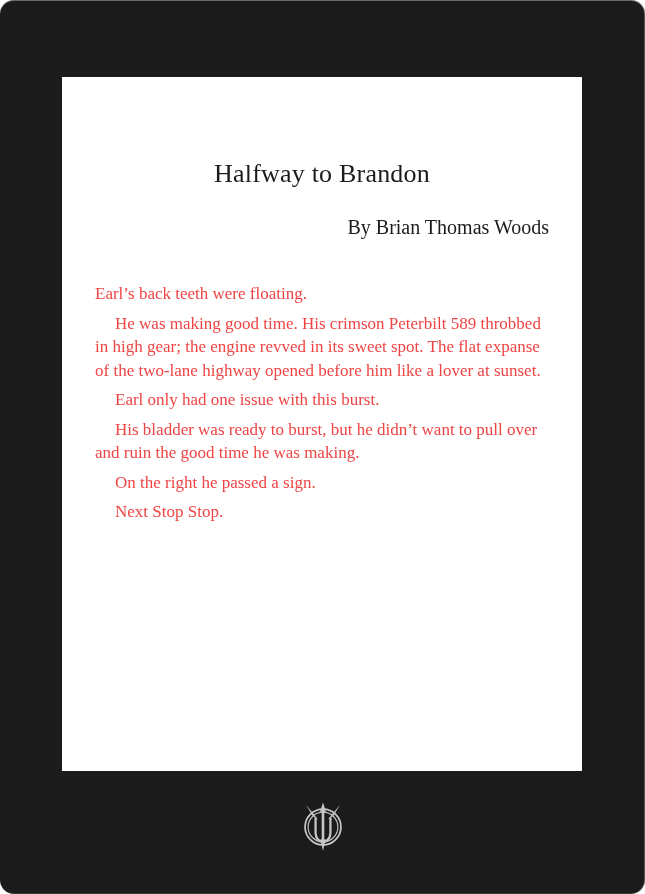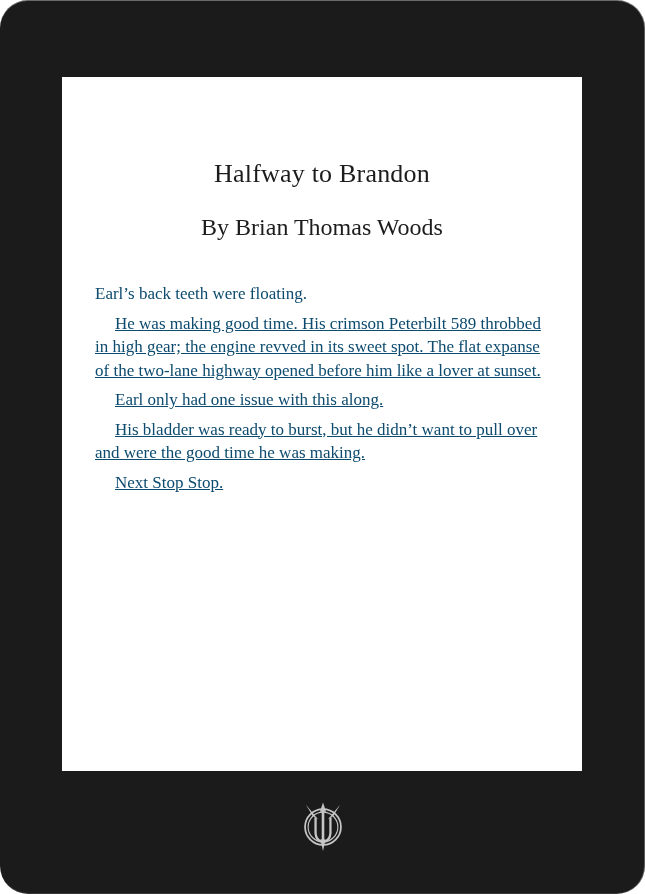--- a/index.html
+++ b/index.html
@@ -8,21 +8,21 @@
     background: #ffffff;
     width: 645px;
     height: 894px;
     font-family: "Liberation Serif", serif;
   }
   .device {
     position: relative;
     width: 645px;
     height: 894px;
     background: #1b1b1b;
-    border-radius: 28px;
+    border-radius: 14px;
     overflow: hidden;
     box-shadow: inset 0 1px 0 rgba(255,255,255,0.35),
                 inset -1px 0 0 rgba(255,255,255,0.28),
                 inset 0 -1px 0 rgba(255,255,255,0.12);
   }
   .screen {
     position: absolute;
     left: 62px;
     top: 77px;
     width: 520px;
@@ -35,38 +35,37 @@
     margin: 0;
     font-size: 26px;
     line-height: 34px;
     font-weight: 500;
     text-align: center;
     color: #1c1c1c;
     letter-spacing: 0.2px;
   }
   .byline {
     margin: 21px 0 0 0;
-    font-size: 24px;
+    font-size: 20px;
     line-height: 31px;
     font-weight: 500;
-    text-align: center;
+    text-align: right;
     color: #1c1c1c;
   }
   .story-body {
     margin-top: 39px;
     font-size: 17px;
     line-height: 23.5px;
-    color: #0c4a6e;
+    color: #ef4444;
   }
   .story-body p.para {
     margin: 0 0 6px 0;
   }
   .story-body p.para.indent {
     text-indent: 20px;
-    text-decoration: underline;
   }
   .chin {
     position: absolute;
     left: 0;
     top: 771px;
     width: 645px;
     height: 123px;
     display: flex;
     align-items: center;
     justify-content: center;
@@ -81,22 +80,23 @@
 <body>
 
 <div class="device">
 
   <div class="screen">
     <h1 class="title">Halfway to Brandon</h1>
     <h2 class="byline">By Brian Thomas Woods</h2>
     <div class="story-body">
         <p class="para">Earl’s back teeth were floating.</p>
         <p class="para indent">He was making good time. His crimson Peterbilt 589 throbbed in high gear; the engine revved in its sweet spot. The flat expanse of the two-lane highway opened before him like a lover at sunset.</p>
-        <p class="para indent">Earl only had one issue with this along.</p>
-        <p class="para indent">His bladder was ready to burst, but he didn’t want to pull over and were the good time he was making.</p>
+        <p class="para indent">Earl only had one issue with this burst.</p>
+        <p class="para indent">His bladder was ready to burst, but he didn’t want to pull over and ruin the good time he was making.</p>
+        <p class="para indent">On the right he passed a sign.</p>
         <p class="para indent">Next Stop Stop.</p>
       </div>
   </div>
 
   <div class="chin">
     <svg class="logo" viewBox="0 0 64 64" aria-hidden="true">
       <g stroke="#c6c6c6" fill="#c6c6c6">
         <circle cx="32" cy="32" r="20.5" fill="none" stroke-width="2"></circle>
         <circle cx="32" cy="32" r="17" fill="none" stroke-width="1.3"></circle>
         <line x1="32" y1="12" x2="32" y2="50" stroke-width="3"></line>

